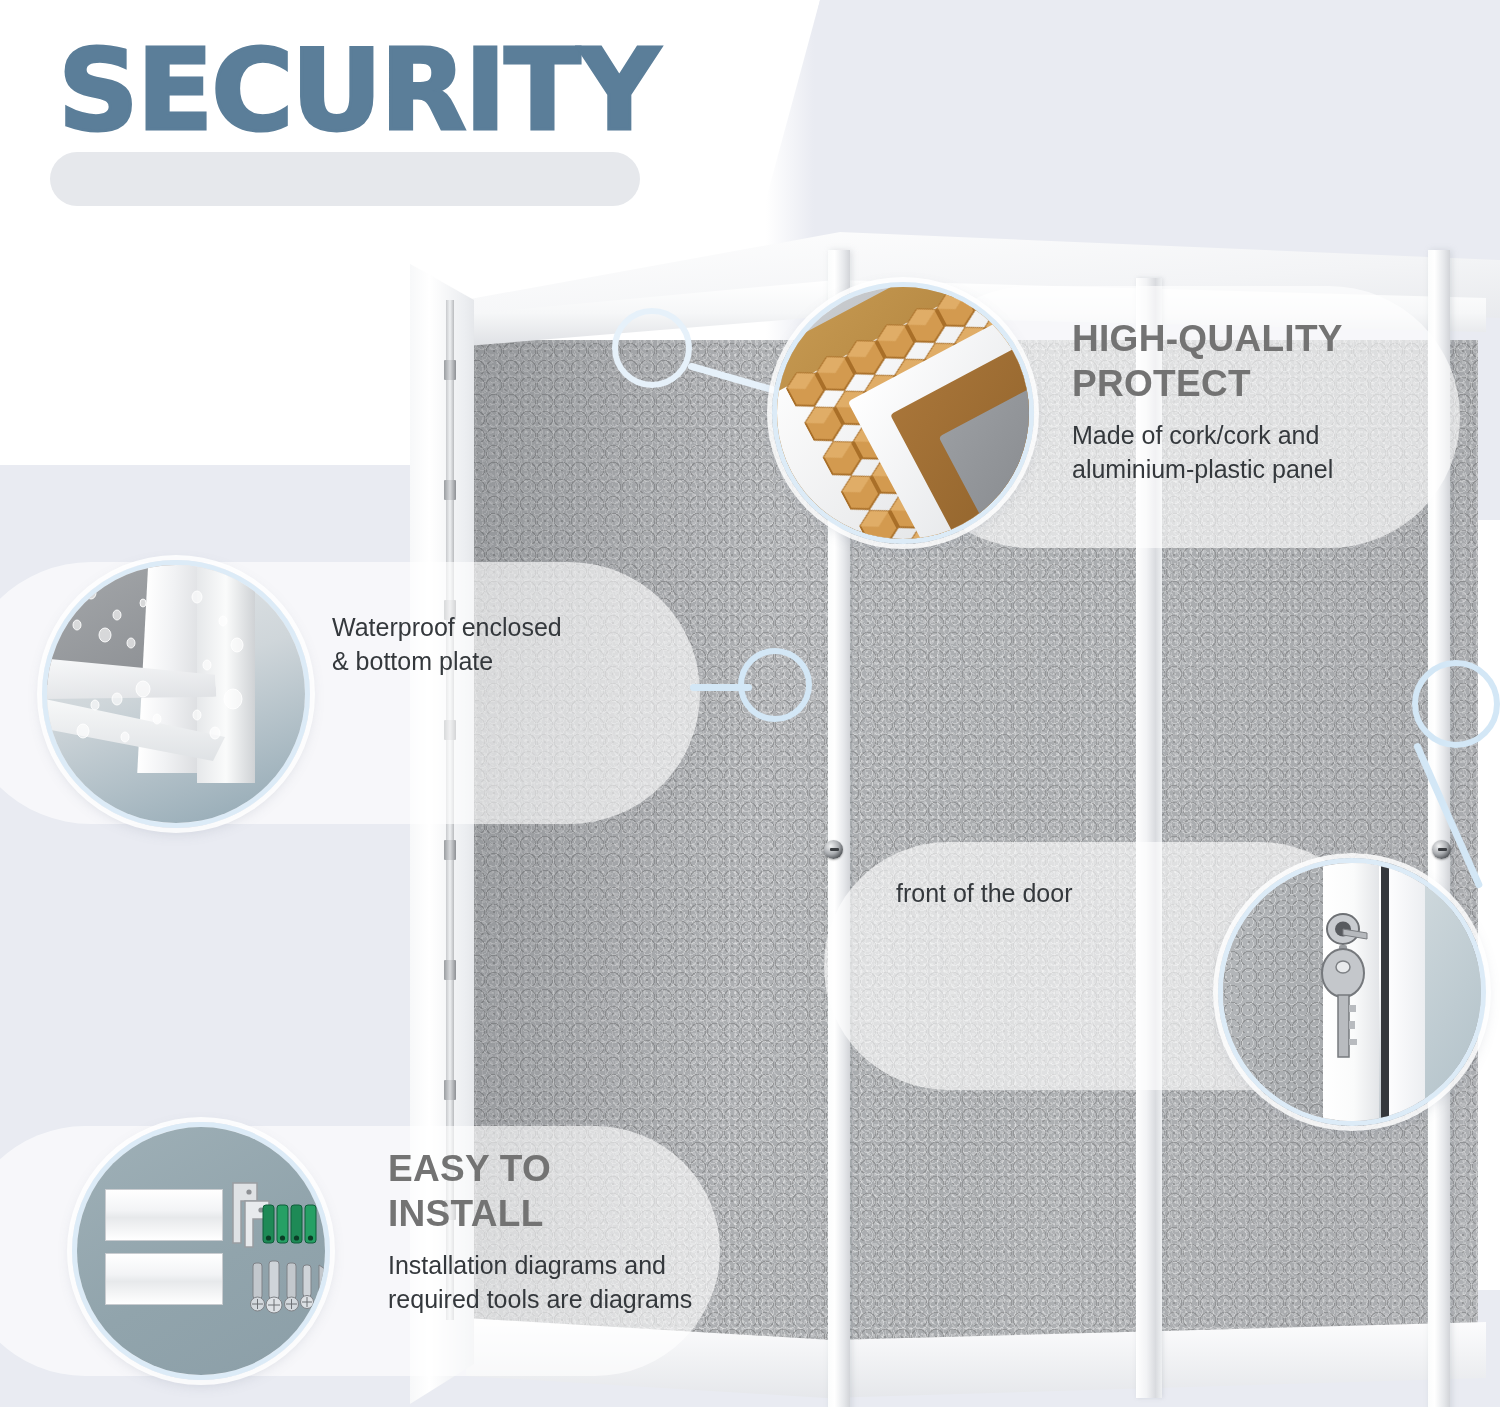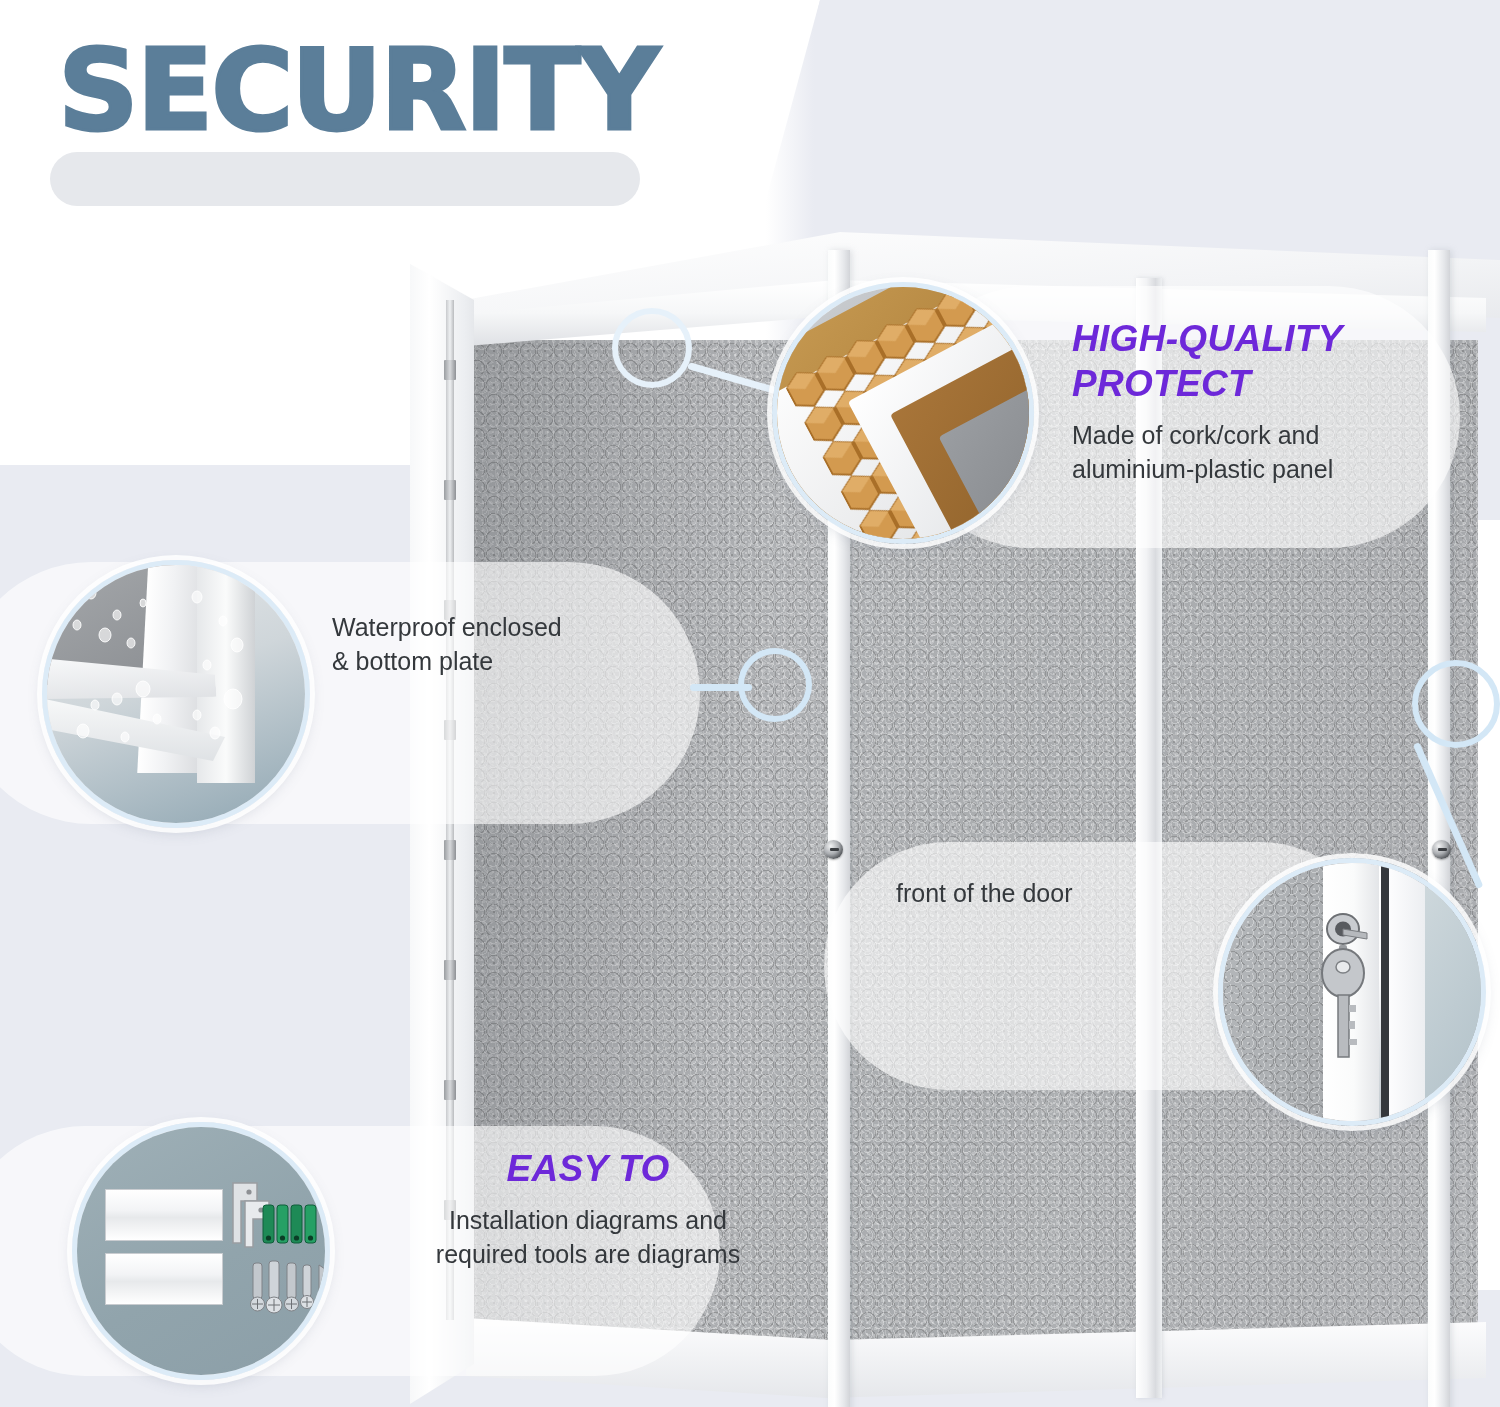--- a/index.html
+++ b/index.html
@@ -147,26 +147,25 @@
   .connector.blue{ background:#d3e7f6; }
 
   
   .pill{
     position:absolute;
     background:rgba(255,255,255,.62);
     border-radius:160px;
   }
   .txtblock{ position:absolute; }
   .head{
-    color:#6d28d9;
+    color:#737373;
     font-weight:bold;
     font-size:37px;
     line-height:45px;
     letter-spacing:.3px;
-    font-style:italic;
   }
   .body{
     color:#34383c;
     font-size:25px;
     line-height:34px;
     margin-top:12px;
   }
 
   
   .title-wrap{ position:absolute; left:58px; top:34px; }
@@ -429,21 +428,22 @@
         <rect x="54" y="6" width="8" height="32" rx="3" fill="#cfd4d9"></rect>
         <circle cx="58" cy="43" r="6.5" fill="#dde1e5"></circle>
           <path d="M53 43 H63 M58 38 V48" stroke="#6d7075"></path>
         <path d="M70 6 L76 10 L74 40 L70 42 Z" fill="#c3c8cd"></path>
         <circle cx="72" cy="46" r="6.5" fill="#d3d8dd"></circle>
       </g>
     </svg>
   </div>
 </div>
 
-<div class="txtblock" style="left:388px; top:1146px; width:400px;text-align:center;">
+<div class="txtblock" style="left:388px; top:1146px; width:400px;">
   <div class="head">
     <div>EASY TO</div>
+    <div>INSTALL</div>
   </div>
   <div class="body">
     <div>Installation diagrams and</div>
     <div>required tools are diagrams</div>
   </div>
 </div>
 
 </body></html>

